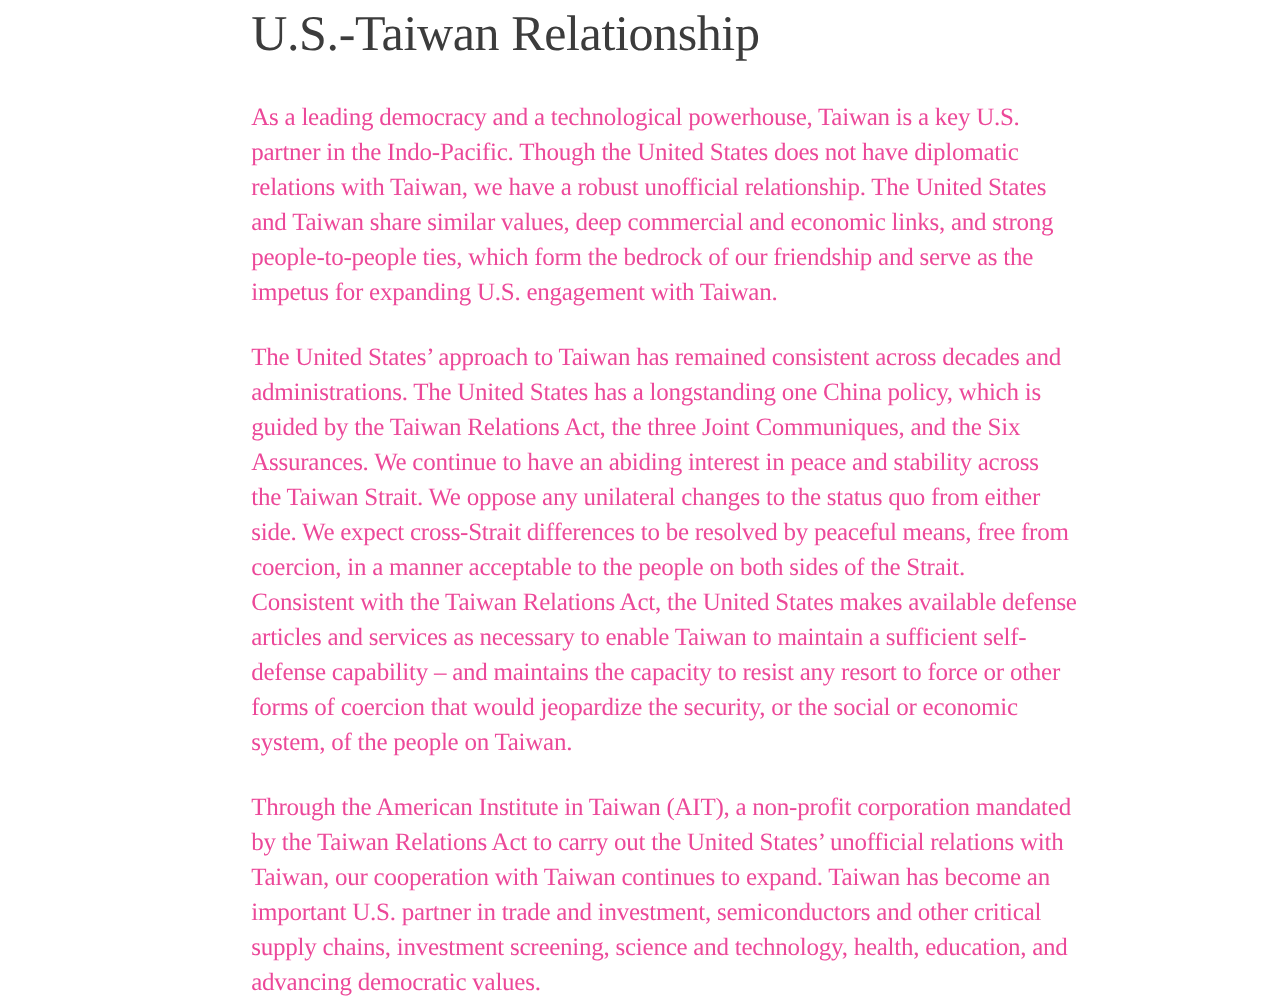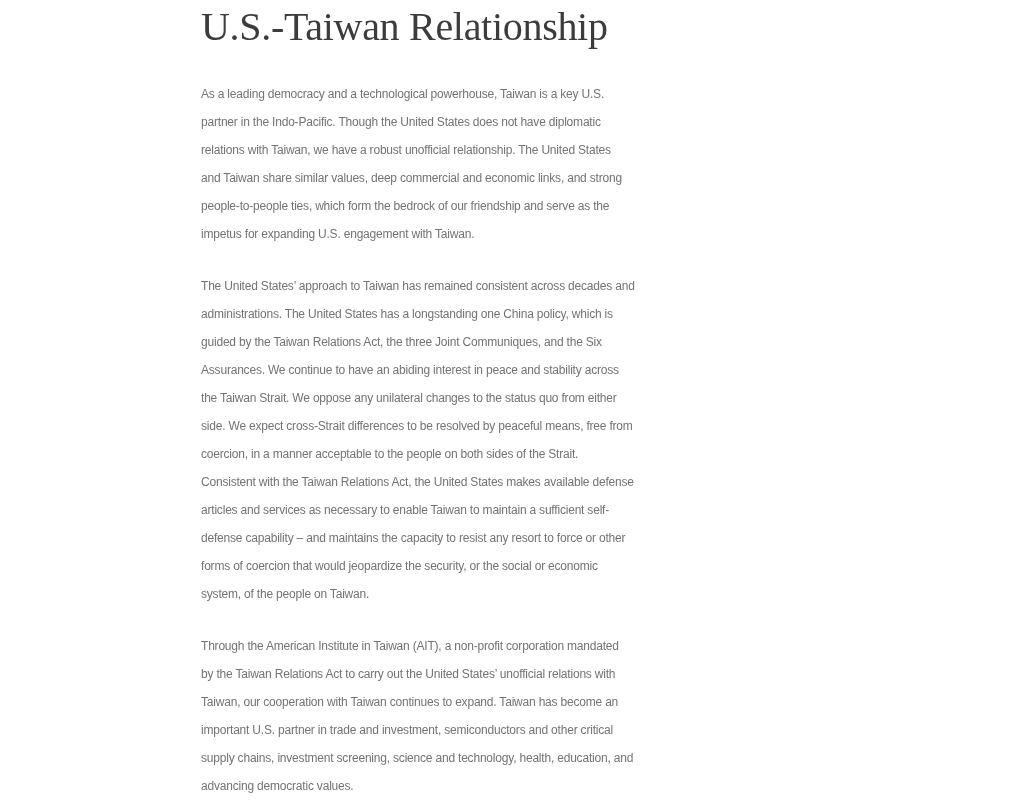--- a/index.html
+++ b/index.html
@@ -20,25 +20,25 @@
     .page-title {
       font-family: "Liberation Serif", serif;
       font-weight: 400;
       font-size: 40px;
       line-height: 50px;
       letter-spacing: -0.3px;
       color: #3c3c3c;
       margin: 0 0 28px 0;
     }
     .body-paragraph {
-      font-family: Liberation Sans, sans-serif;
-      font-size: 12px;
+      font-family: Liberation Serif, serif;
+      font-size: 20px;
       line-height: 28px;
       letter-spacing: -0.2px;
-      color: #737373;
+      color: #ec4899;
       margin: 24px 0 0 0;
       white-space: pre;
       overflow: visible;
     }
   </style>
 </head>
 <body>
 
 <main class="article">
   <h1 class="page-title">U.S.-Taiwan Relationship</h1>

